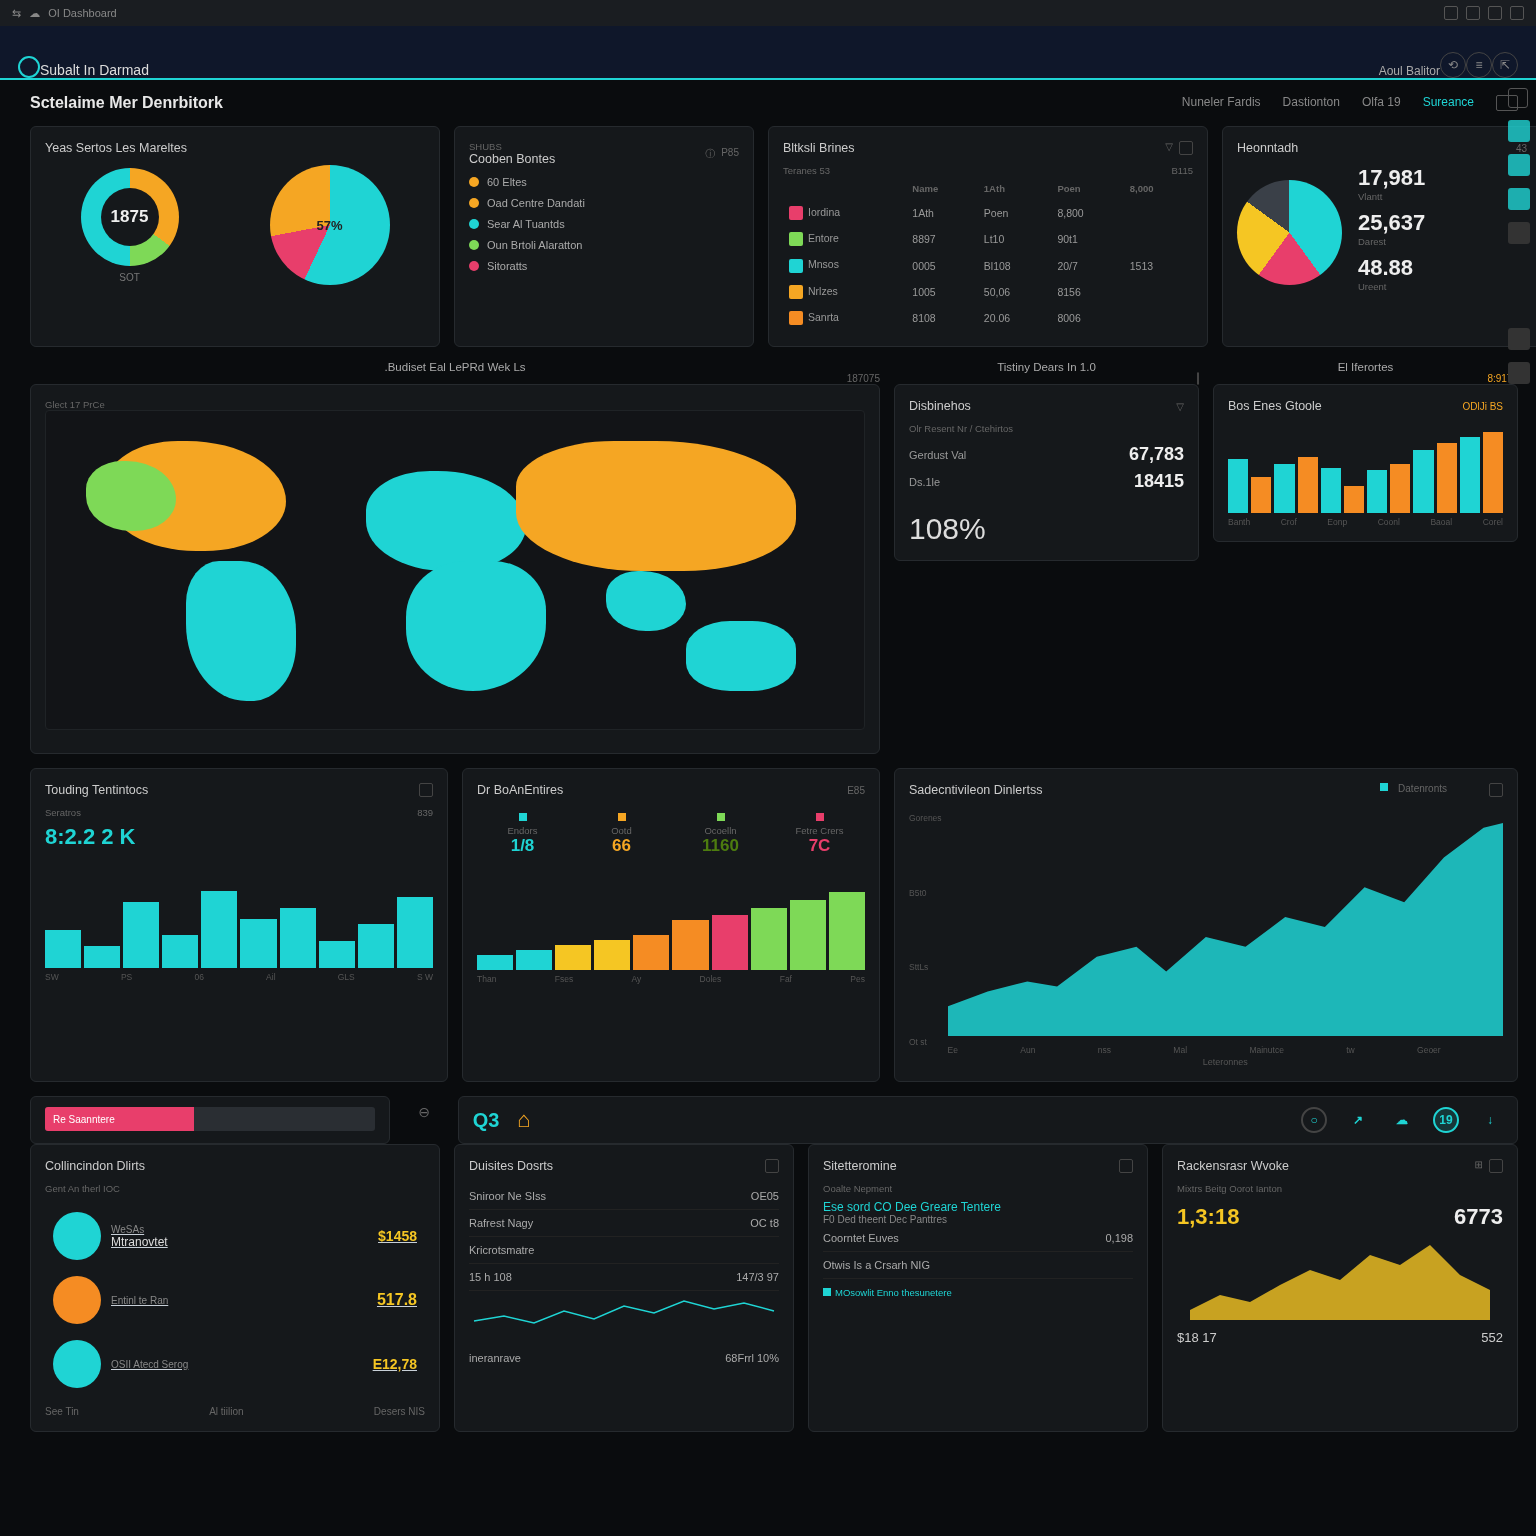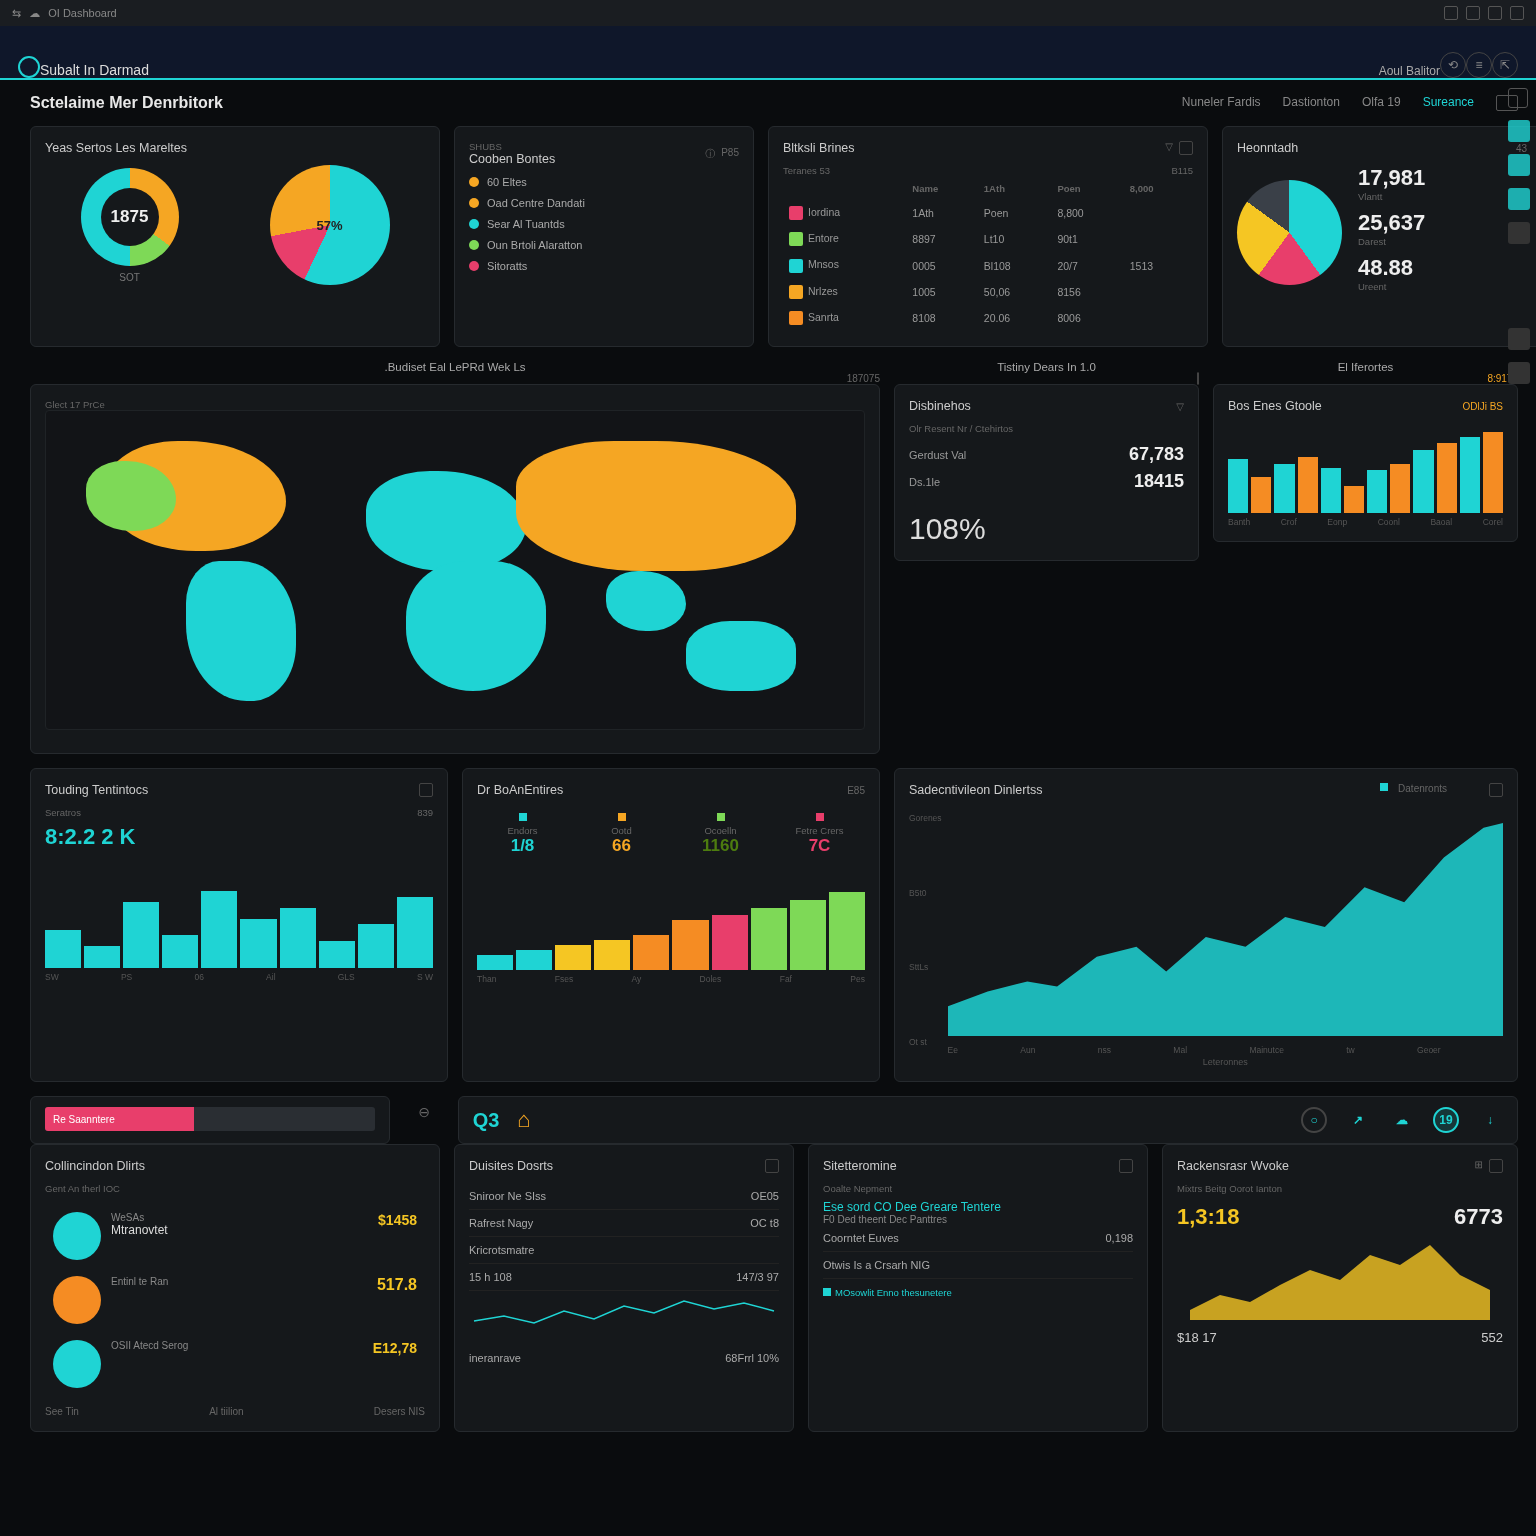--- a/index.html
+++ b/index.html
@@ -39,21 +39,21 @@
 .section-head{display:flex;align-items:center;font-size:11.5px;color:#aaa;margin-bottom:0;flex-direction:column;}
 .section-head .r{margin-left:auto;color:#666;font-size:10px;}
 .world{height:320px;background:#121417;border-radius:4px;position:relative;overflow:hidden;border:1px solid #1f2326;}
 .blob{position:absolute;border-radius:40% 55% 45% 50%;}
 .stat-row{display:flex;justify-content:space-between;align-items:center;margin-bottom:6px;}
 .stat-label{font-size:11px;color:#999;}
 .stat-val{font-size:18px;font-weight:600;color:#eee;}
 .mini-bars{display:flex;align-items:flex-end;gap:3px;height:90px;margin-top:8px;}
 .mini-bars div{flex:1;background:#1fd4d4;}
 .axis{display:flex;justify-content:space-between;font-size:8.5px;color:#555;margin-top:4px;}
-.metric-pill{display:flex;align-items:flex-start;gap:10px;padding:8px;}
+.metric-pill{display:flex;align-items:center;gap:10px;padding:8px;text-decoration:underline;}
 .pill-circle{width:48px;height:48px;border-radius:50%;}
 .kv-row{display:flex;justify-content:space-between;font-size:11px;color:#aaa;padding:7px 0;border-bottom:1px solid #222;}
 .stat-cards{display:grid;grid-template-columns:repeat(4,1fr);gap:8px;text-align:center;}
 .sc{padding:6px;}
 .sc .v{font-size:17px;font-weight:600;}
 .progress{height:24px;background:#2a2e33;border-radius:3px;overflow:hidden;}
 .progress-fill{height:100%;background:#e83e6b;width:45%;display:flex;align-items:center;padding-left:8px;font-size:10px;color:#fff;}
 .toolbar{display:flex;gap:18px;align-items:center;padding:10px 14px;}
 .tb-item{display:flex;flex-direction:column;align-items:center;gap:4px;font-size:9px;color:#777;}
 .tb-icon{width:26px;height:26px;border-radius:50%;border:2px solid #444;display:flex;align-items:center;justify-content:center;color:#1fd4d4;font-size:12px;font-weight:600;}

